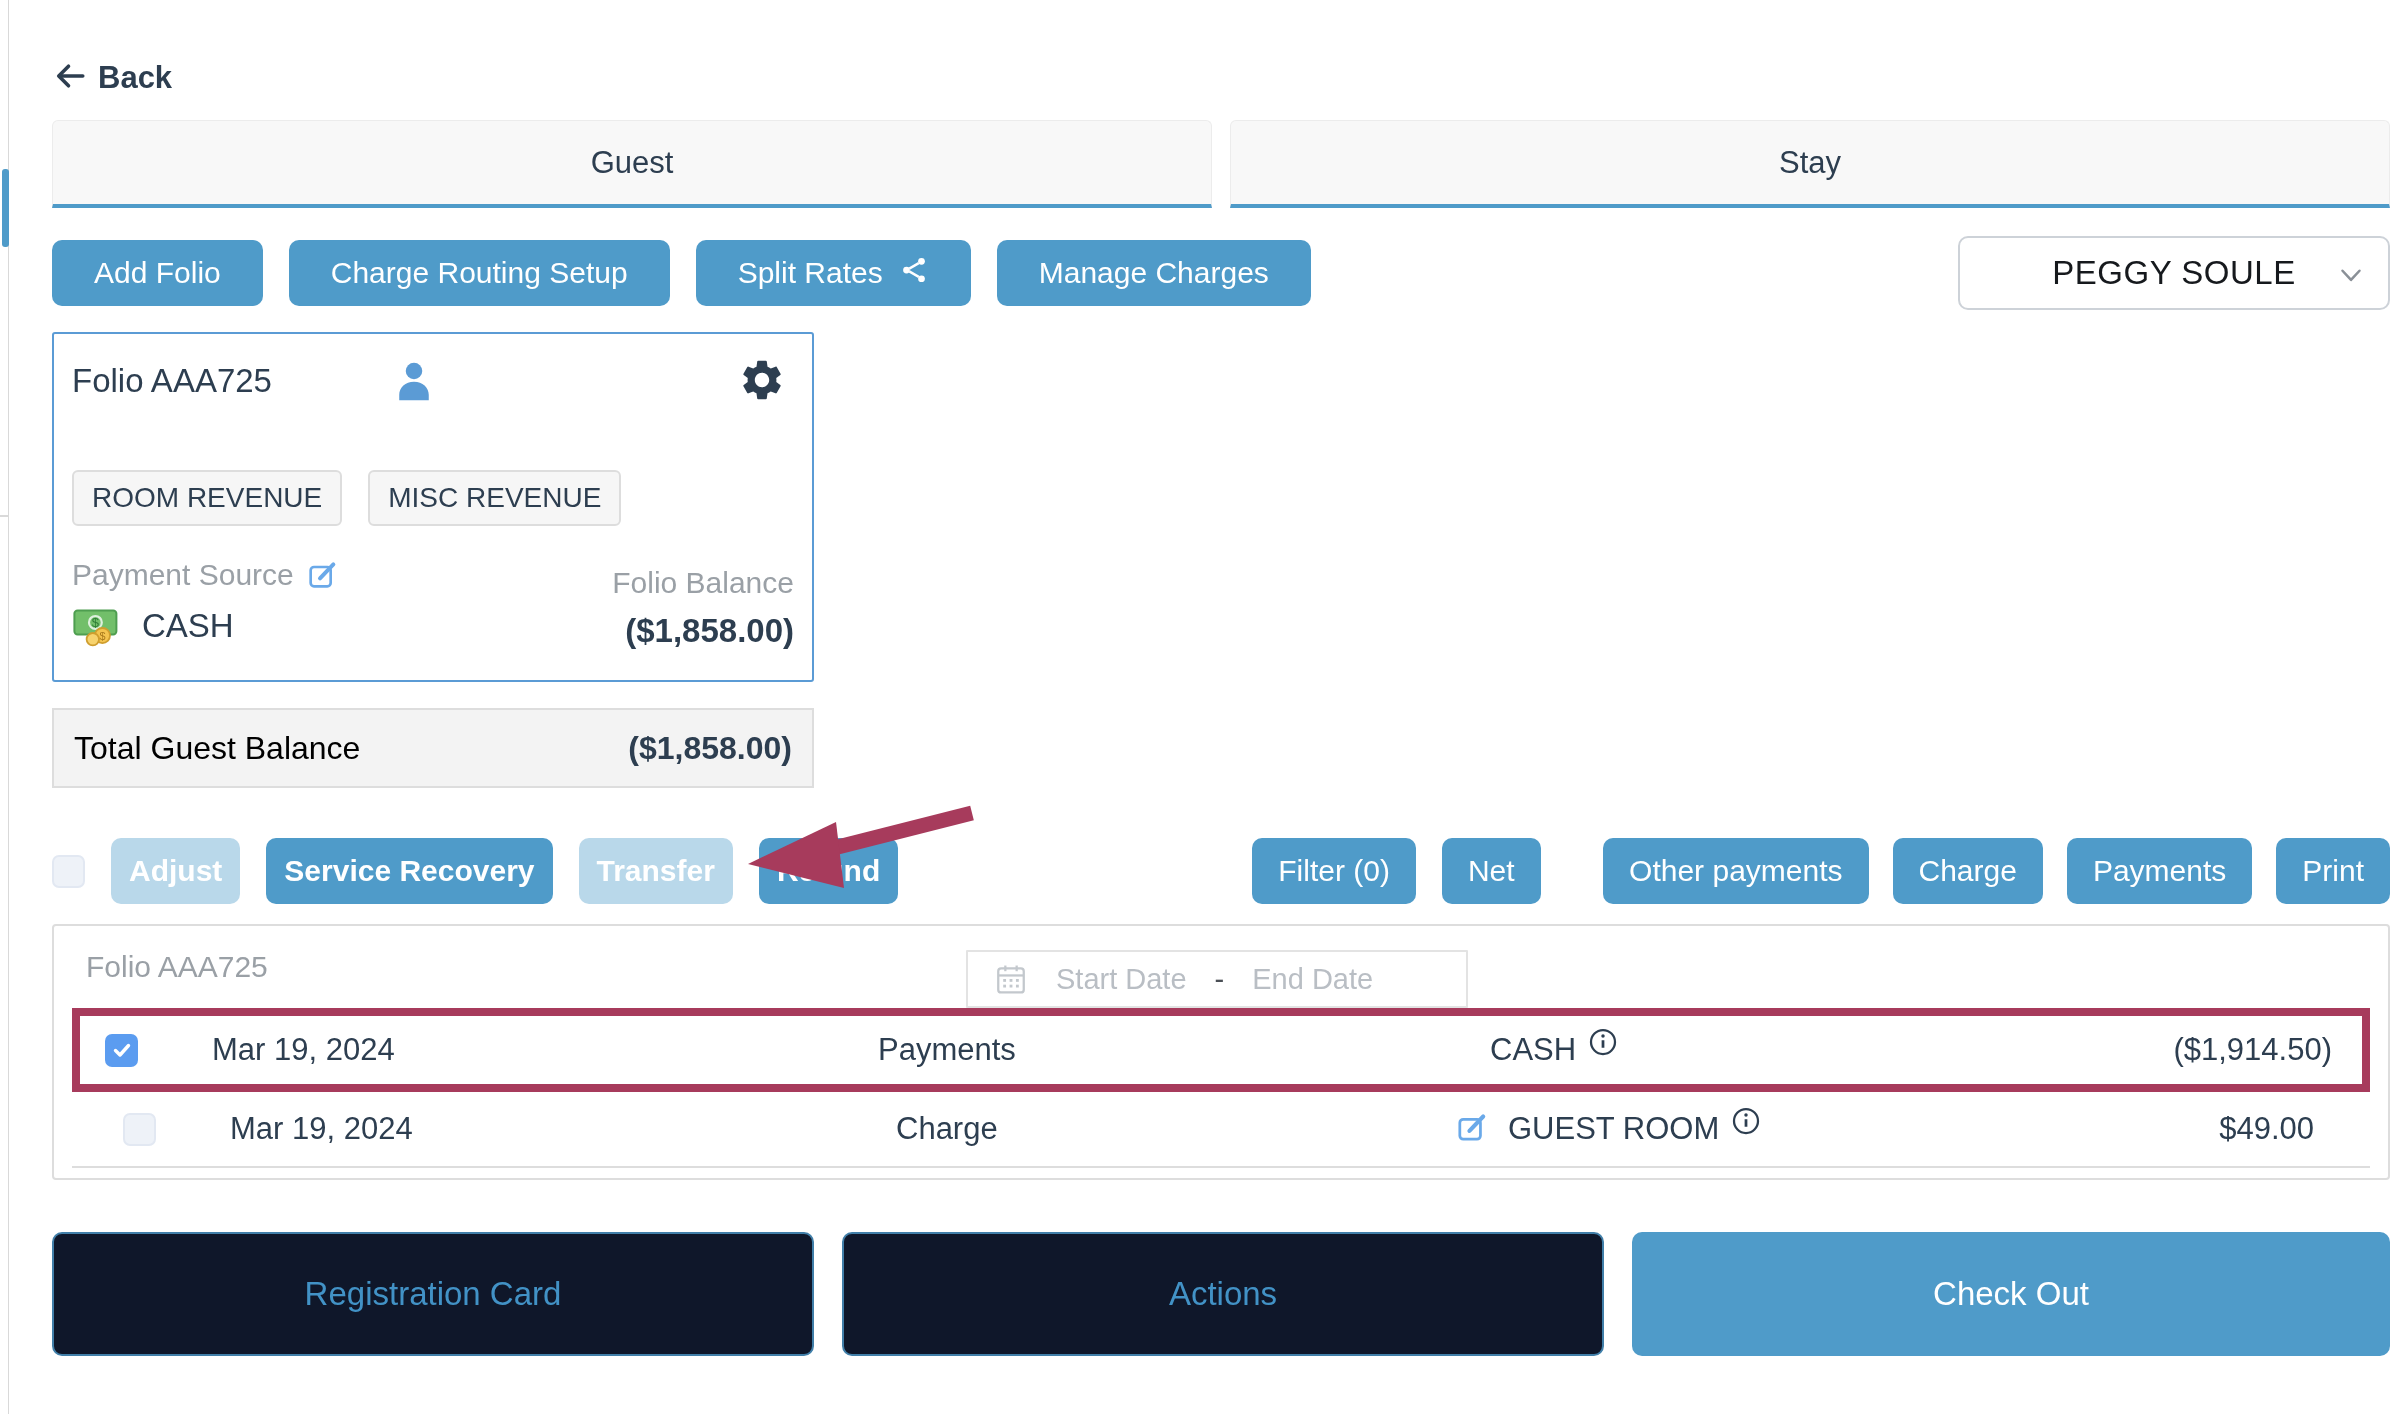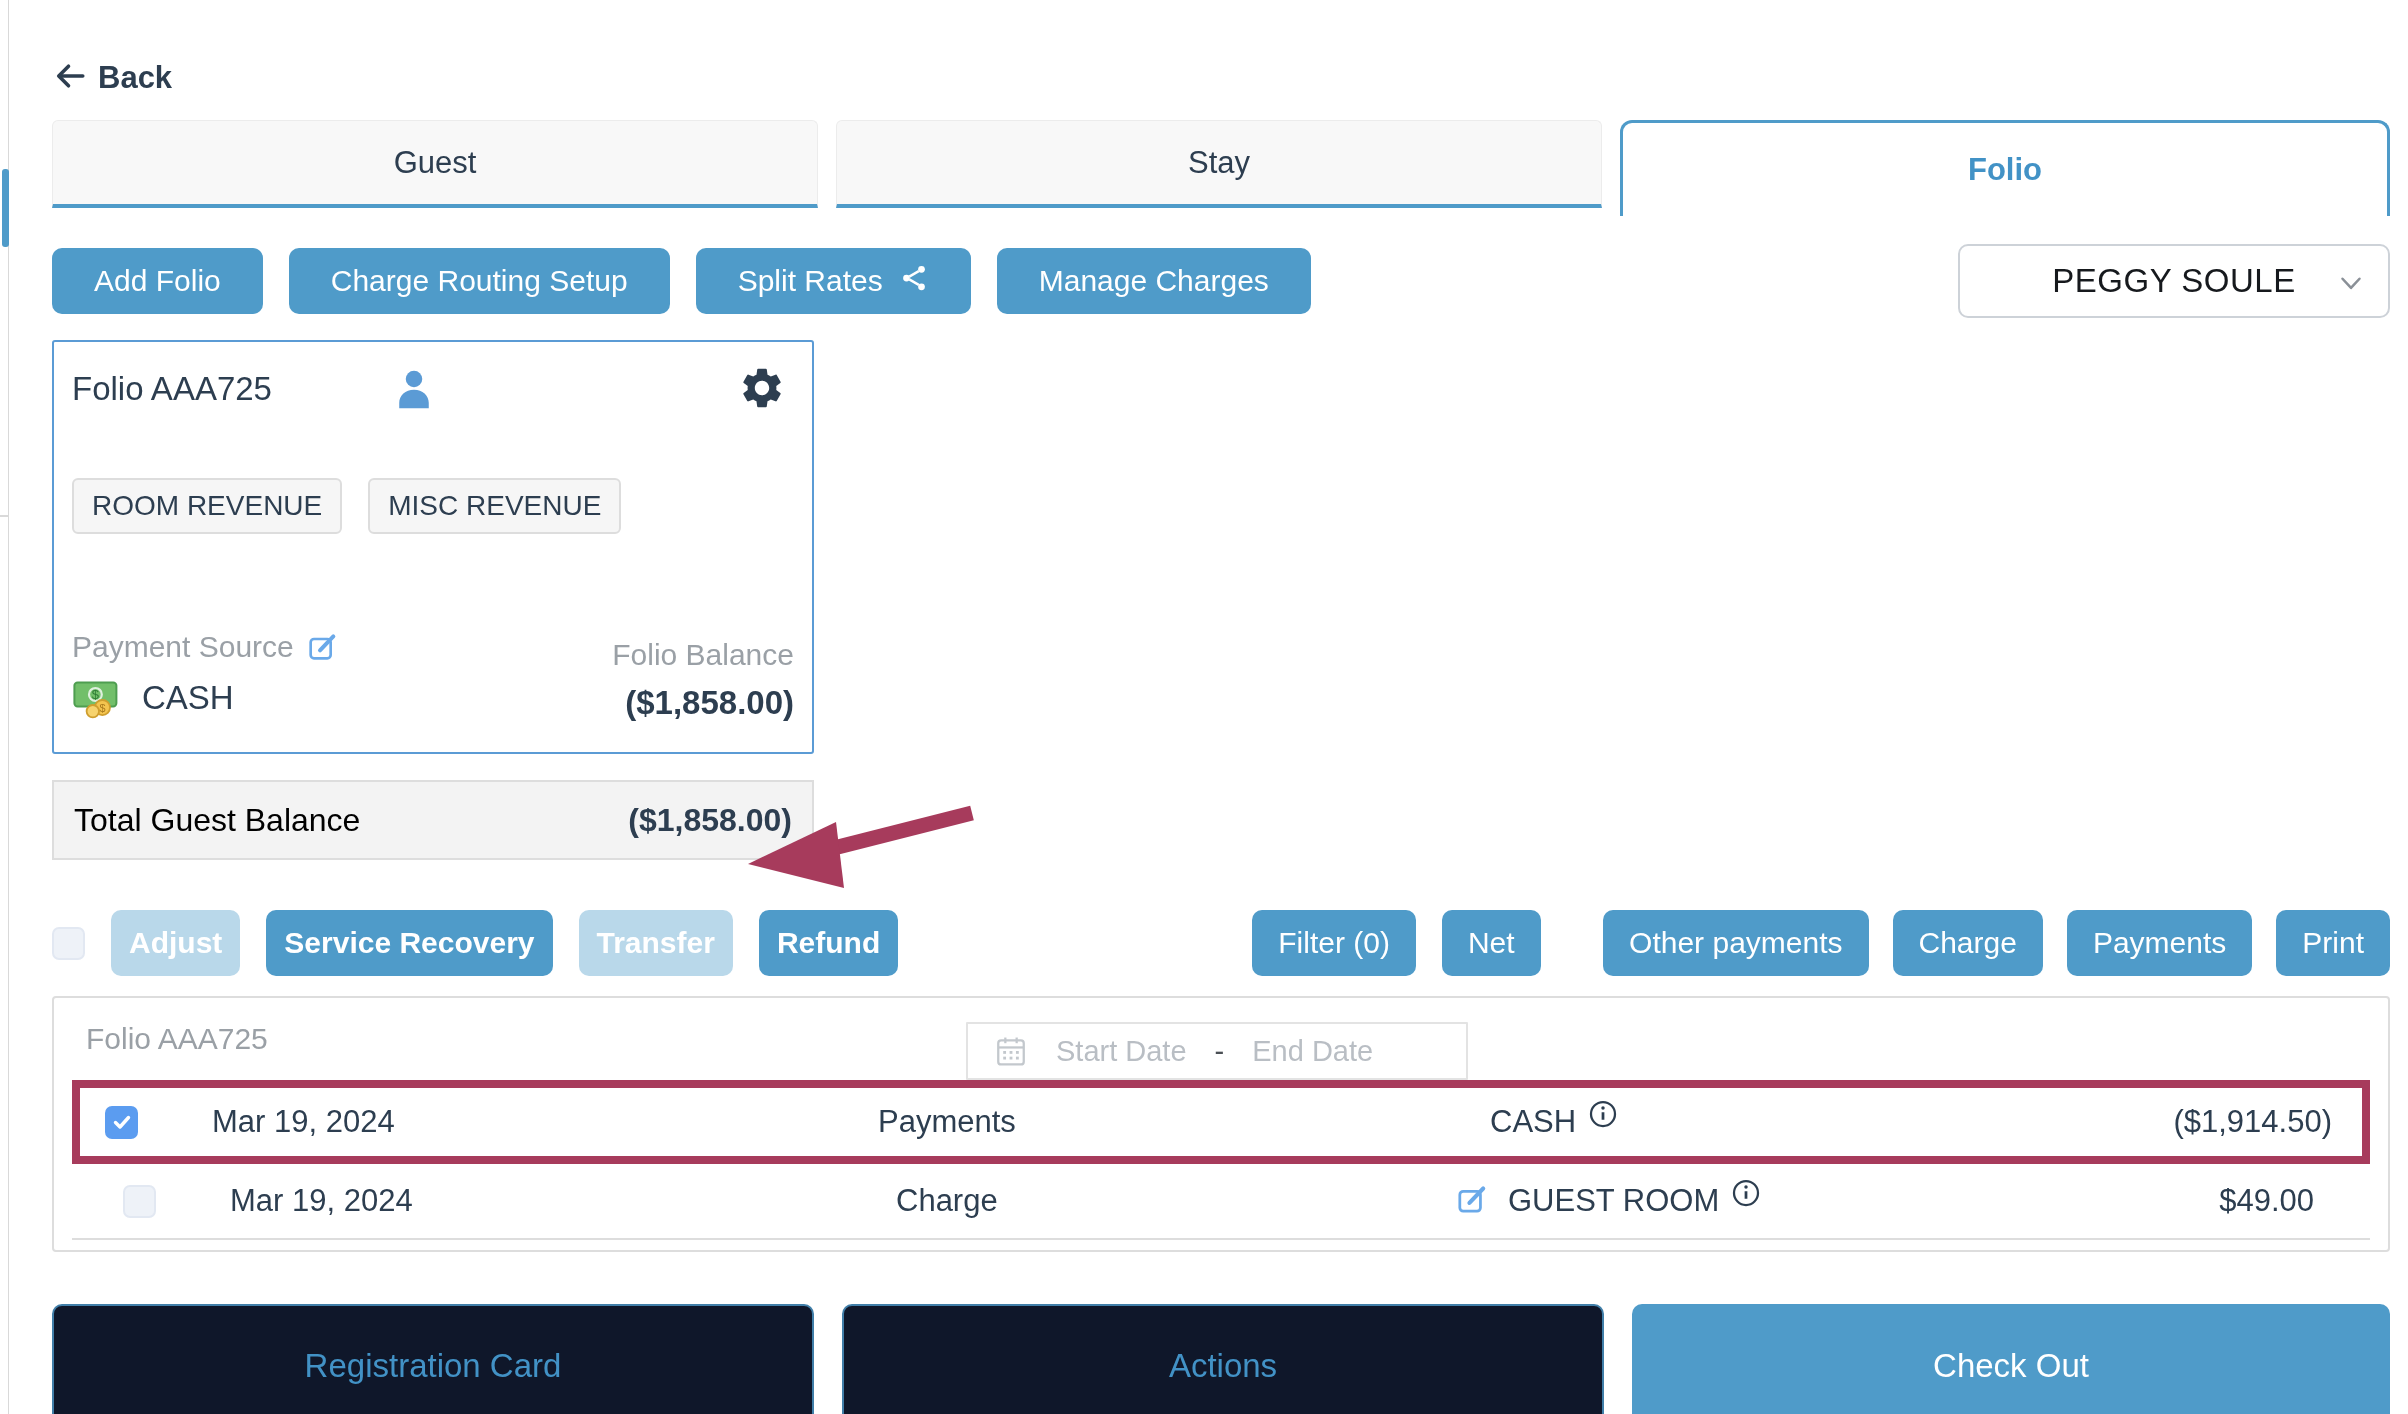--- a/index.html
+++ b/index.html
@@ -59,21 +59,21 @@
                 padding:22px 18px 30px; background:#fff; }
   .fc-head { position:relative; height:56px; }
   .fc-title { font-size:33px; color:#2d3e50; padding-top:6px; }
   .fc-person { position:absolute; left:calc(50% - 42px); top:0; width:46px; height:50px; }
   .fc-person svg { width:100%; height:100%; }
   .fc-gear { position:absolute; right:8px; top:0; width:48px; height:48px; cursor:pointer; }
   .fc-gear svg { width:100%; height:100%; }
   .fc-tags { margin-top:58px; display:flex; gap:26px; }
   .tag { background:#f6f6f6; border:2px solid #ddd; border-radius:6px;
          padding:10px 18px; font-size:28px; color:#2d3e50; }
-  .fc-pay { margin-top:96px; display:flex; justify-content:space-between; align-items:flex-end; }
+  .fc-pay { margin-top:32px; display:flex; justify-content:space-between; align-items:flex-end; }
   .ps-label-row { display:flex; align-items:center; gap:12px; color:#9aa0a6; font-size:30px; }
   .edit-icon { color:#6aa9e9; width:32px; height:32px; display:inline-block; }
   .edit-icon svg { width:100%; height:100%; }
   .ps-value-row { margin-top:10px; display:flex; align-items:center; gap:22px; }
   .cash-icon { width:48px; height:48px; }
   .cash-icon svg { width:100%; height:100%; }
   .ps-value { font-size:33px; color:#2d3e50; }
   .fb-label { font-size:30px; color:#9aa0a6; text-align:right; }
   .fb-value { margin-top:12px; font-size:33px; font-weight:700; color:#2d3e50; text-align:right; }
 
@@ -154,21 +154,20 @@
             <polyline points="11,5.5 4.5,12 11,18.5"></polyline>
         </svg>
       </span>
       <span class="back-label">Back</span>
     </div>
 
     
     <div class="tabs">
       <div class="tab">Guest</div>
       <div class="tab">Stay</div>
-      <div class="tab active">Folio</div>
     </div>
 
     
     <div class="toolbar">
       <button class="btn btn-primary">Add Folio</button>
       <button class="btn btn-primary">Charge Routing Setup</button>
       <button class="btn btn-primary">
         <span>Split Rates</span>
         <span class="share-icon">
           <svg viewBox="0 0 24 24" fill="#ffffff">

